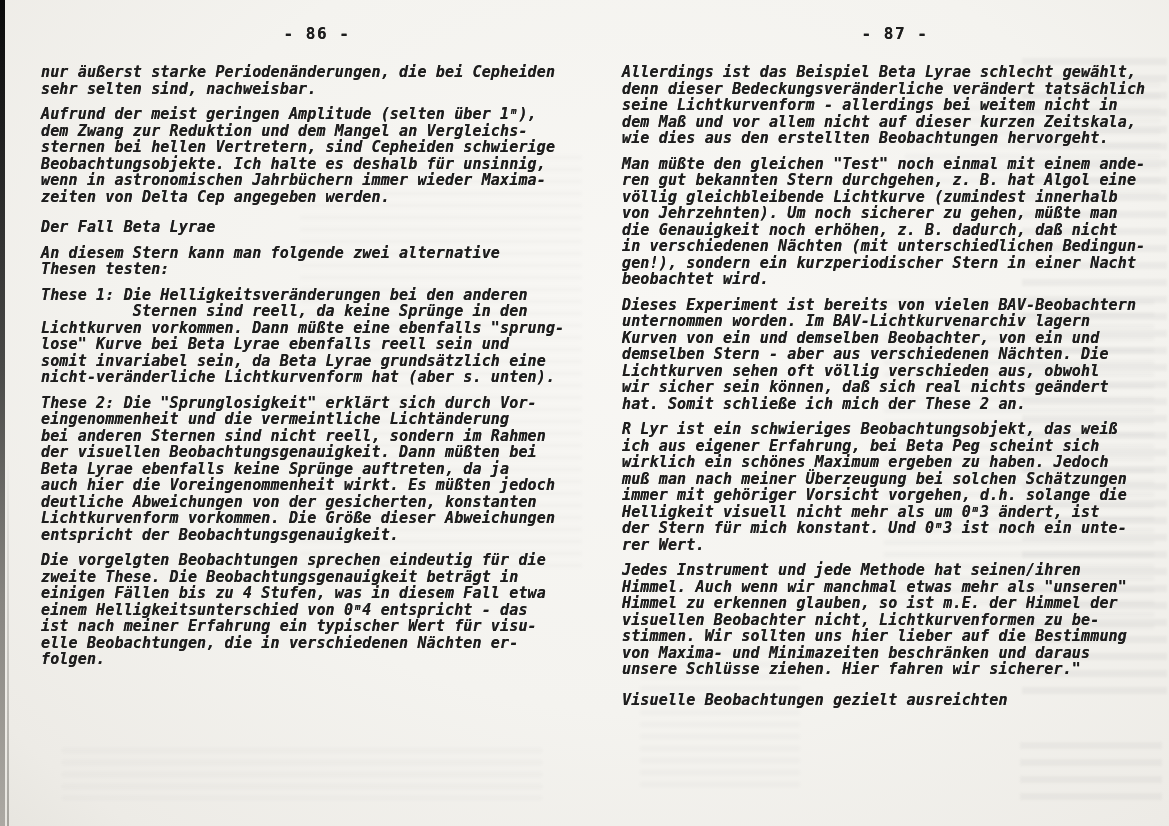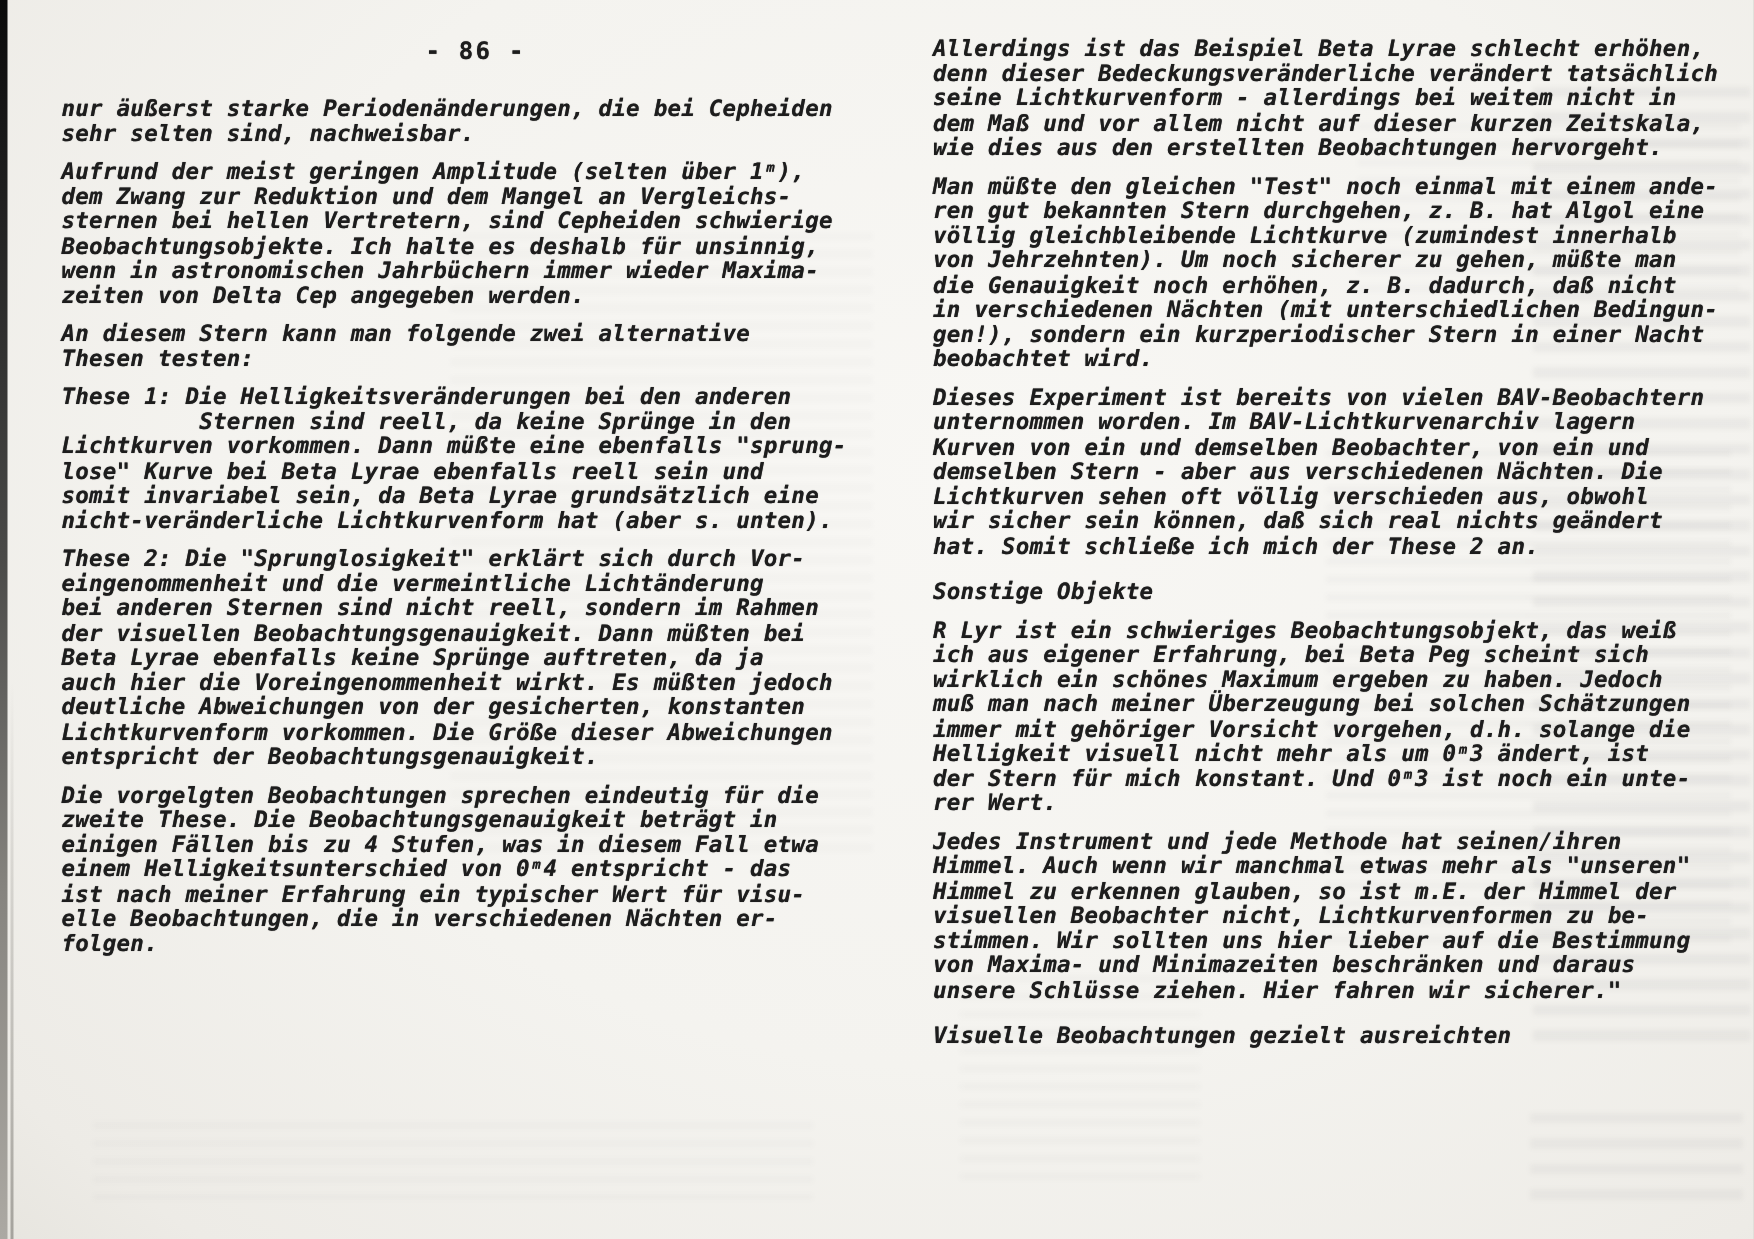--- a/index.html
+++ b/index.html
@@ -85,20 +85,21 @@
   <section class="page page-left">
     <div class="page-number">- 86 -</div>
     <div class="para">nur äußerst starke Periodenänderungen, die bei Cepheiden
 sehr selten sind, nachweisbar.</div>
     <div class="para">Aufrund der meist geringen Amplitude (selten über 1ᵐ),
 dem Zwang zur Reduktion und dem Mangel an Vergleichs-
 sternen bei hellen Vertretern, sind Cepheiden schwierige
 Beobachtungsobjekte. Ich halte es deshalb für unsinnig,
 wenn in astronomischen Jahrbüchern immer wieder Maxima-
 zeiten von Delta Cep angegeben werden.</div>
+    <div class="para heading">Der Fall Beta Lyrae</div>
     <div class="para">An diesem Stern kann man folgende zwei alternative
 Thesen testen:</div>
     <div class="para">These 1: Die Helligkeitsveränderungen bei den anderen
           Sternen sind reell, da keine Sprünge in den
 Lichtkurven vorkommen. Dann müßte eine ebenfalls "sprung-
 lose" Kurve bei Beta Lyrae ebenfalls reell sein und
 somit invariabel sein, da Beta Lyrae grundsätzlich eine
 nicht-veränderliche Lichtkurvenform hat (aber s. unten).</div>
     <div class="para">These 2: Die "Sprunglosigkeit" erklärt sich durch Vor-
 eingenommenheit und die vermeintliche Lichtänderung
@@ -112,41 +113,41 @@
     <div class="para">Die vorgelgten Beobachtungen sprechen eindeutig für die
 zweite These. Die Beobachtungsgenauigkeit beträgt in
 einigen Fällen bis zu 4 Stufen, was in diesem Fall etwa
 einem Helligkeitsunterschied von 0ᵐ4 entspricht - das
 ist nach meiner Erfahrung ein typischer Wert für visu-
 elle Beobachtungen, die in verschiedenen Nächten er-
 folgen.</div>
   </section>
 
   <section class="page page-right">
-    <div class="para">Allerdings ist das Beispiel Beta Lyrae schlecht erhöhen,
+    <div class="page-number">- 87 -</div>
+    <div class="para">Allerdings ist das Beispiel Beta Lyrae schlecht gewählt,
 denn dieser Bedeckungsveränderliche verändert tatsächlich
 seine Lichtkurvenform - allerdings bei weitem nicht in
 dem Maß und vor allem nicht auf dieser kurzen Zeitskala,
 wie dies aus den erstellten Beobachtungen hervorgeht.</div>
     <div class="para">Man müßte den gleichen "Test" noch einmal mit einem ande-
 ren gut bekannten Stern durchgehen, z. B. hat Algol eine
 völlig gleichbleibende Lichtkurve (zumindest innerhalb
 von Jehrzehnten). Um noch sicherer zu gehen, müßte man
 die Genauigkeit noch erhöhen, z. B. dadurch, daß nicht
 in verschiedenen Nächten (mit unterschiedlichen Bedingun-
 gen!), sondern ein kurzperiodischer Stern in einer Nacht
 beobachtet wird.</div>
     <div class="para">Dieses Experiment ist bereits von vielen BAV-Beobachtern
 unternommen worden. Im BAV-Lichtkurvenarchiv lagern
 Kurven von ein und demselben Beobachter, von ein und
 demselben Stern - aber aus verschiedenen Nächten. Die
 Lichtkurven sehen oft völlig verschieden aus, obwohl
 wir sicher sein können, daß sich real nichts geändert
 hat. Somit schließe ich mich der These 2 an.</div>
-    <div class="para heading">Sonstige Objekte</div>
     <div class="para">R Lyr ist ein schwieriges Beobachtungsobjekt, das weiß
 ich aus eigener Erfahrung, bei Beta Peg scheint sich
 wirklich ein schönes Maximum ergeben zu haben. Jedoch
 muß man nach meiner Überzeugung bei solchen Schätzungen
 immer mit gehöriger Vorsicht vorgehen, d.h. solange die
 Helligkeit visuell nicht mehr als um 0ᵐ3 ändert, ist
 der Stern für mich konstant. Und 0ᵐ3 ist noch ein unte-
 rer Wert.</div>
     <div class="para">Jedes Instrument und jede Methode hat seinen/ihren
 Himmel. Auch wenn wir manchmal etwas mehr als "unseren"

